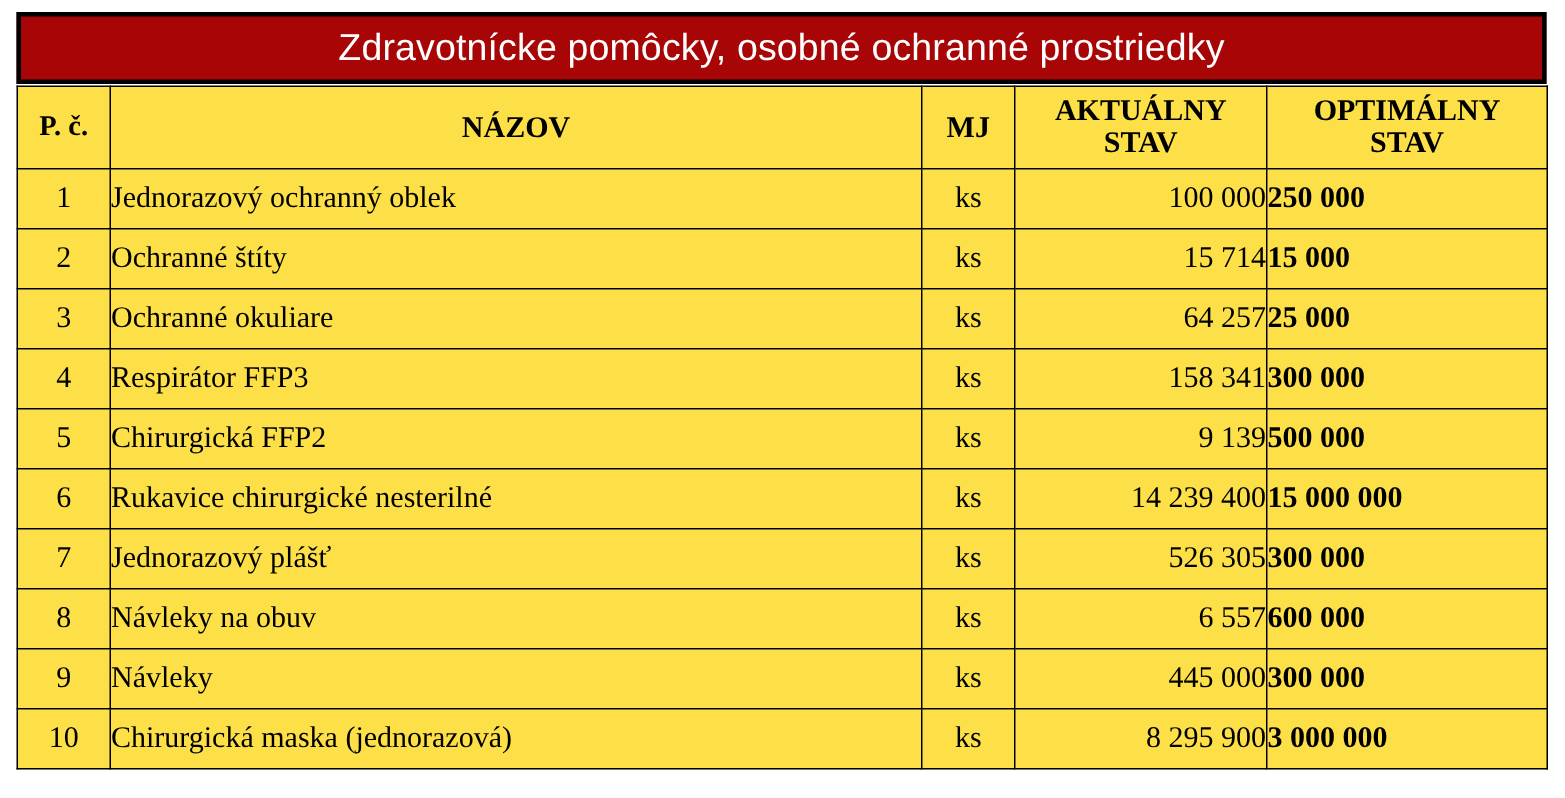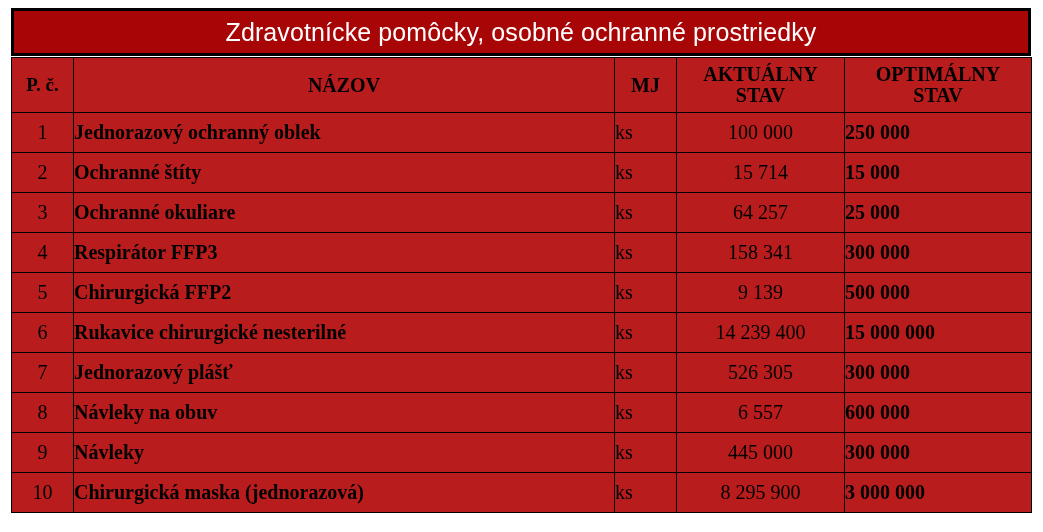--- a/index.html
+++ b/index.html
@@ -50,21 +50,21 @@
     width: 1020px;
     border-collapse: collapse;
     table-layout: fixed;
     margin-top: 1px;
   }
   table.stock-table th,
   table.stock-table td {
     border: 1.5px solid #000000;
     padding: 0;
     vertical-align: middle;
-    background: #b91c1c;
+    background: #fde047;
   }
 
   
   col.c-num   { width: 62px;  }
   col.c-name  { width: 541px; }
   col.c-mj    { width: 62px;  }
   col.c-akt   { width: 168px; }
   col.c-opt   { width: 187px; }
 
   thead th {
@@ -78,23 +78,23 @@
     padding: 2px 4px;
   }
   thead th.h-num { font-size: 19px; }
 
   tbody td {
     height: 39px;
     font-size: 20px;
     line-height: 1.05;
   }
   td.cell-num  { text-align: center; }
-  td.cell-name { text-align: left;  padding-left: 9px; font-weight: bold; }
-  td.cell-mj   { }
-  td.cell-akt  { text-align: center; padding-right: 11px; }
+  td.cell-name { text-align: left;  padding-left: 9px; }
+  td.cell-mj   { text-align: center; }
+  td.cell-akt  { text-align: right; padding-right: 11px; }
   td.cell-opt  { text-align: left; padding-right: 11px; font-weight: bold; }
 </style>
 </head>
 <body>
 
 <div class="sheet">
 
   <div class="title-bar">
     <span class="title-text">Zdravotnícke pomôcky, osobné ochranné prostriedky</span>
   </div>

